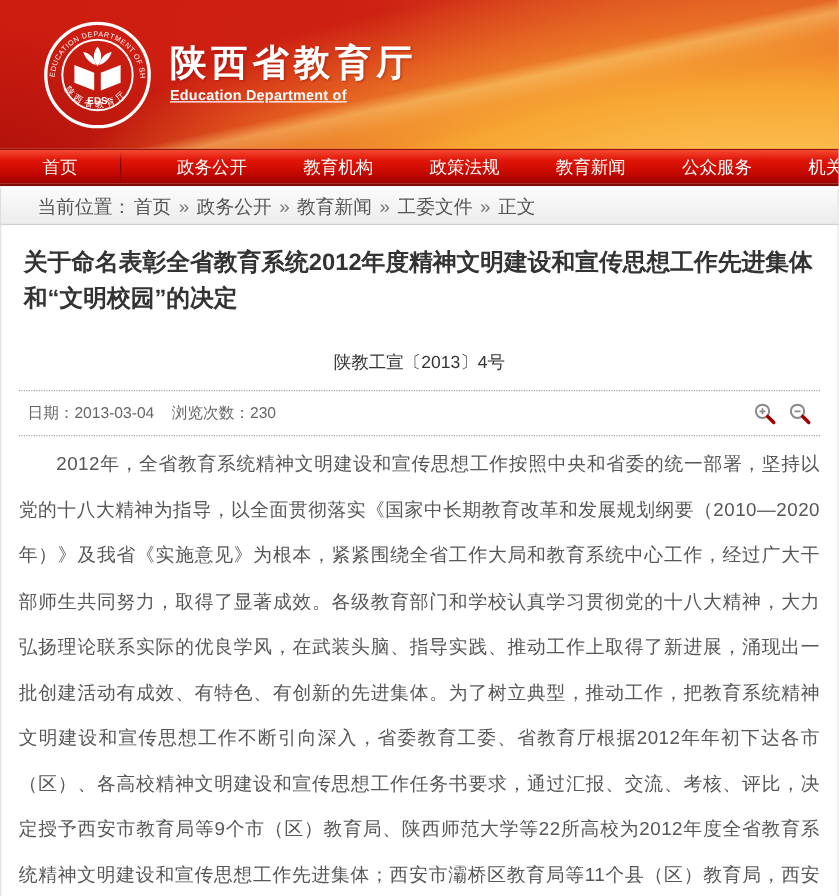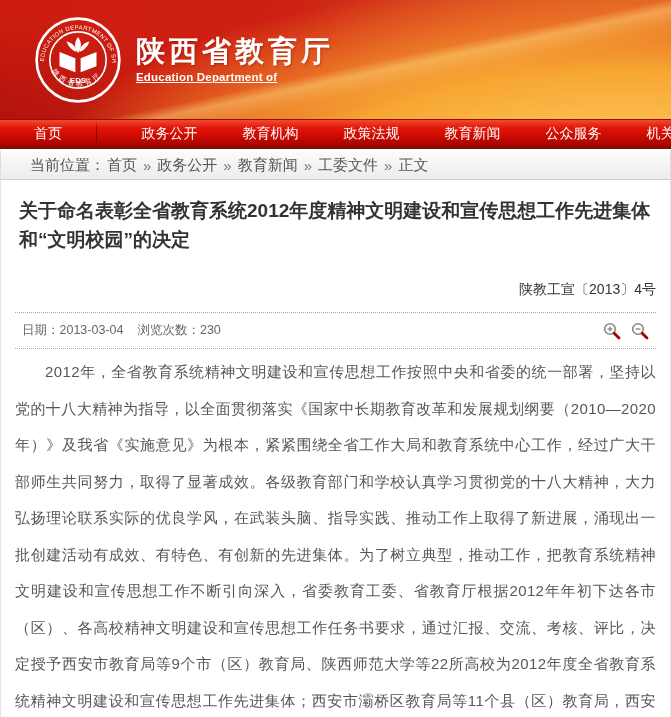--- a/index.html
+++ b/index.html
@@ -58,21 +58,21 @@
 
   
   .content {
     padding: 0 14px; background: #fff; height: 563px; overflow: hidden;
     border-left: 1px solid #e4e4e4; border-right: 1px solid #e4e4e4;
   }
   .art-title {
     margin: 16px 4px 0; font-size: 19px; line-height: 29px;
     text-align: left; color: #333; font-weight: bold;
   }
-  .doc-num { margin-top: 27px; text-align: right; font-size: 14px; color: #333; }
+  .doc-num { margin-top: 27px; text-align: center; font-size: 14px; color: #333; }
   .meta-bar {
     margin-top: 13px; height: 37px;
     border-top: 1px dotted #a8a8a8; border-bottom: 1px dotted #a8a8a8;
     display: flex; align-items: center; justify-content: flex-start;
     position: relative; font-size: 12.5px; color: #666;
   }
   .meta-item { margin: 0 7px; white-space: nowrap; }
   .zoom-tools { position: absolute; right: 6px; top: 8px; display: flex; gap: 8px; }
   .zoom-btn { width: 20px; height: 20px; cursor: pointer; }
 

